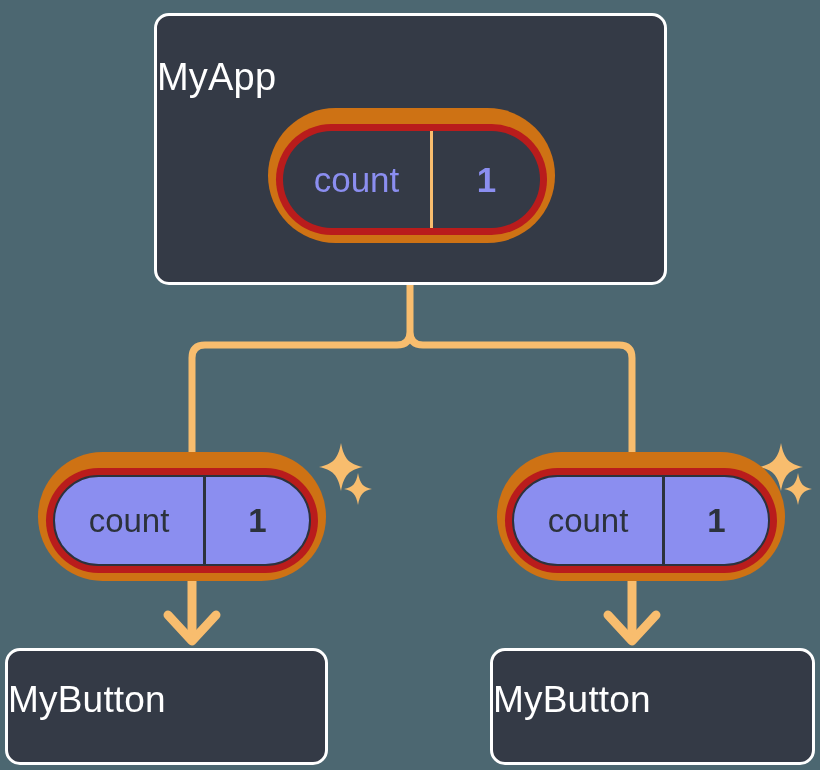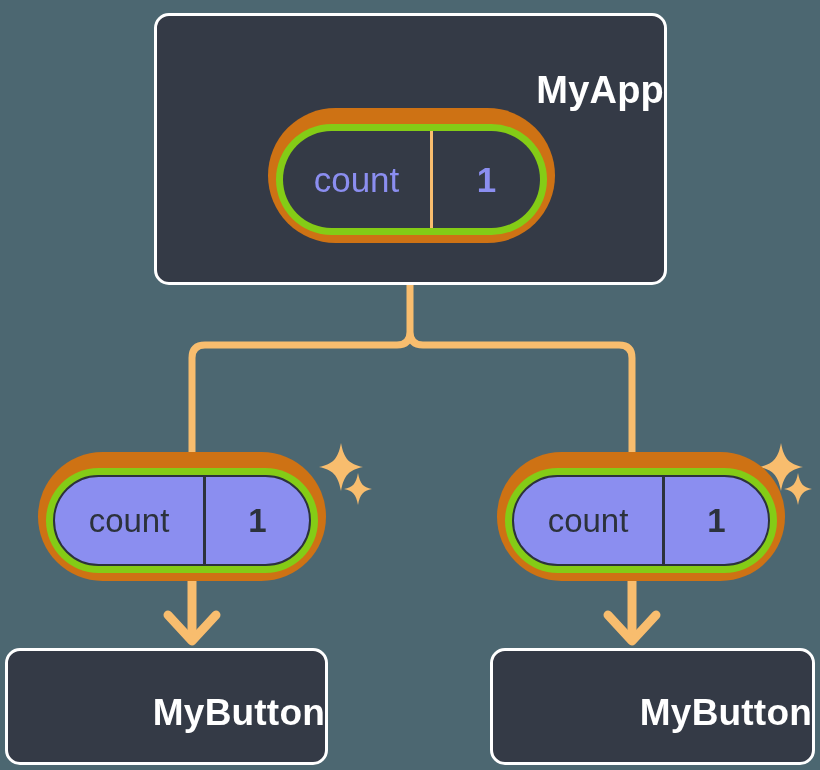--- a/index.html
+++ b/index.html
@@ -31,47 +31,46 @@
     position: absolute;
     box-sizing: border-box;
     background: #343a46;
     border: 3px solid #ffffff;
     border-radius: 15px;
   }
   .card-title {
     position: absolute;
     left: 0;
     right: 0;
-    text-align: right;
+    text-align: left;
     color: #ffffff;
-    font-weight: 700;
+    font-weight: 400;
     letter-spacing: 0.2px;
     white-space: nowrap;
-    margin-top: 13px;
   }
   #card-myapp       { left: 154px; top: 13px;  width: 513px; height: 272px; }
   #title-myapp      { top: 40px; font-size: 38px; }
   #card-mybutton-1  { left: 5px;   top: 648px; width: 323px; height: 117px; }
   #card-mybutton-2  { left: 490px; top: 648px; width: 325px; height: 117px; }
   .btn-title        { top: 28px; font-size: 37px; }
 
   
   .pill {
     position: absolute;
     box-sizing: border-box;
     border-radius: 999px;
     background: #ce7214;               
     padding: 8px;
     display: flex;
   }
   .pill-mid {
     flex: 1 1 auto;
     box-sizing: border-box;
     border-radius: 999px;
-    background: #84cc16;               
+    background: #b91c1c;               
     padding: 7px;
     display: flex;
     margin-top: 8px;
   }
   .pill-inner {
     flex: 1 1 auto;
     box-sizing: border-box;
     border-radius: 999px;
     display: flex;
     align-items: stretch;

